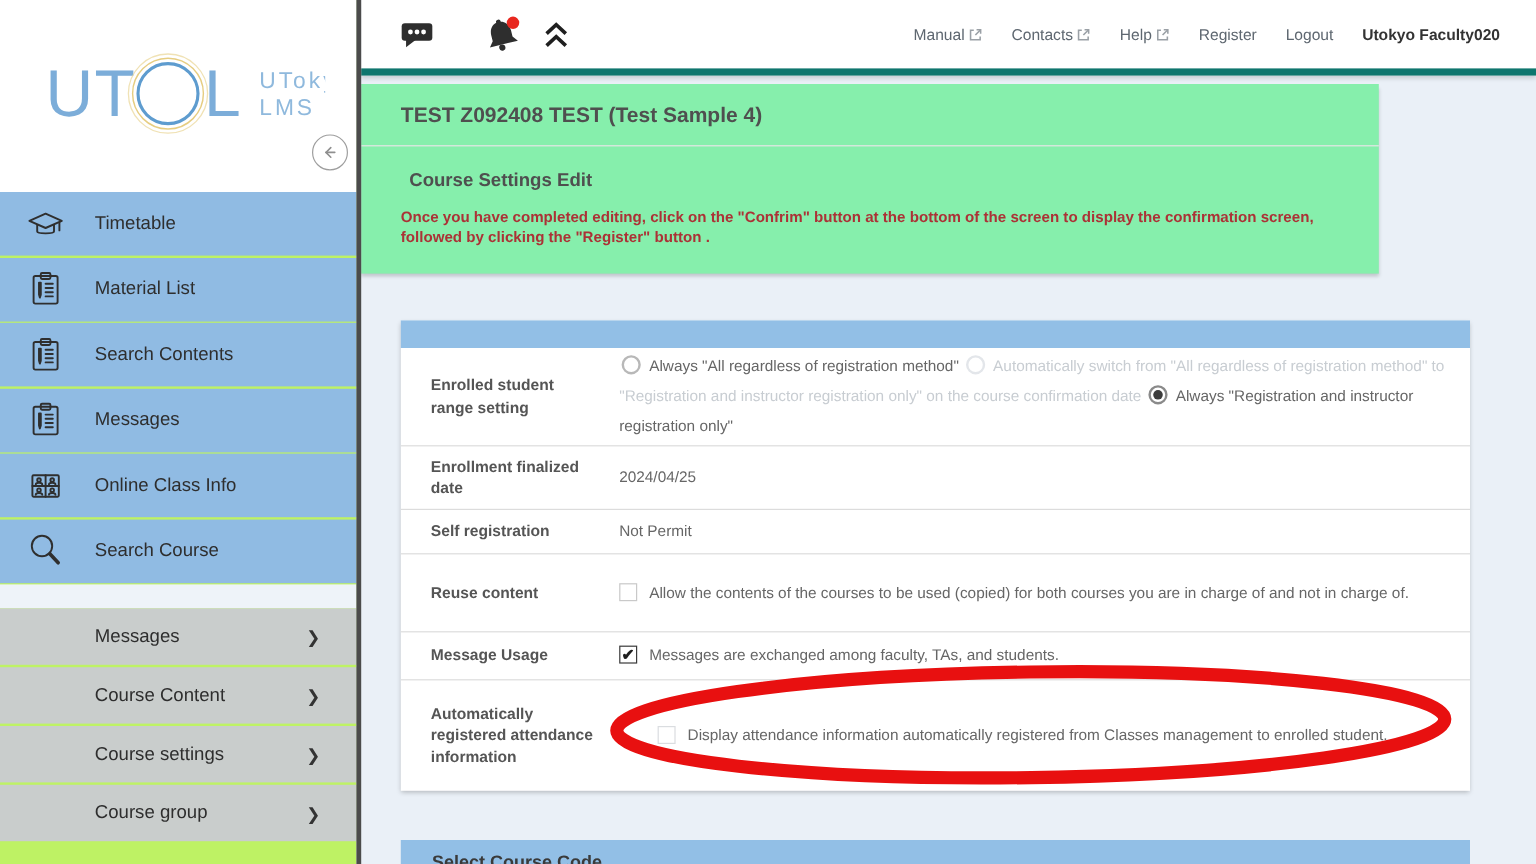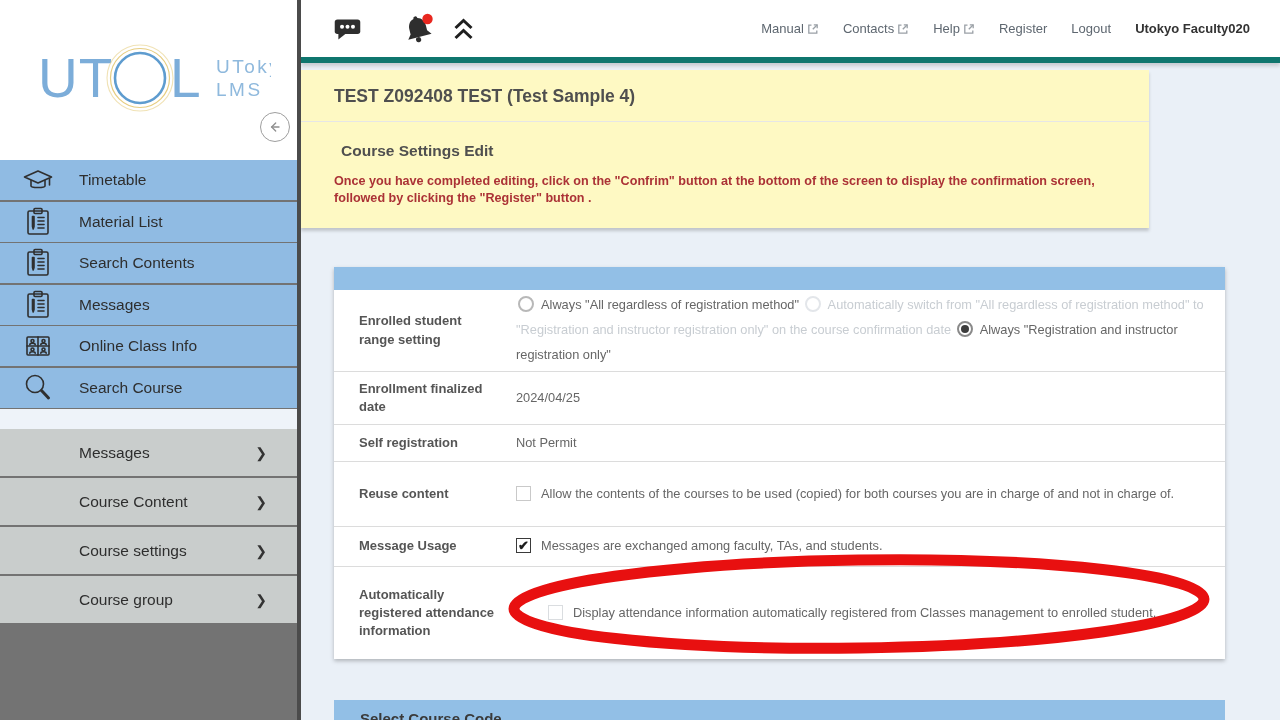--- a/index.html
+++ b/index.html
@@ -1,47 +1,47 @@
 <!DOCTYPE html>
 <html><head>
 <meta charset="utf-8">
 <style>
   * { margin:0; padding:0; box-sizing:border-box; }
   html,body { width:1280px; height:720px; overflow:hidden;
     font-family:"Liberation Sans", sans-serif; background:#eaf0f7; position:relative; }
 
   
-  .sidebar { position:absolute; left:0; top:0; width:297px; height:720px; background:#737373; }
+  .sidebar { position:absolute; left:0; top:0; width:297px; height:720px; background:#bef264; }
   .side-divider { position:absolute; left:297px; top:0; width:4px; height:720px; background:#4b4b4b; z-index:9; }
   .logo-area { position:relative; height:160px; background:#fff; }
   .logo-svg { position:absolute; left:36px; top:36px; }
   .collapse-btn { position:absolute; left:260px; top:112px; width:30px; height:30px; border:1.5px solid #9e9e9e;
     border-radius:50%; background:#fff; display:flex; align-items:center; justify-content:center; color:#8f8f8f; z-index:10;}
   .menu { }
-  .side-item { height:40px; margin-bottom:1.5px; background:#90bbe3; display:flex; align-items:center; position:relative; cursor:pointer; }
+  .side-item { height:53px; margin-bottom:1.5px; background:#90bbe3; display:flex; align-items:center; position:relative; cursor:pointer; }
   .side-item .ic { width:38px; margin-left:19px; display:flex; align-items:center; justify-content:center; }
   .side-item .lbl { margin-left:22px; font-size:15.5px; color:#2e2e2e; }
   .side-gap { height:20px; background:#eef3f9; }
   .side-item.sub { background:#c9cdcc; height:47px; margin-bottom:2px; }
   .side-item.sub .lbl { margin-left:79px; }
   .side-item .chev { position:absolute; right:30px; font-size:14px; color:#333; }
   svg.oline { fill:none; stroke:#2f2f2f; stroke-width:1.6; stroke-linejoin:round; stroke-linecap:round; }
 
   
   .main { position:absolute; left:301px; top:0; width:979px; height:720px; background:#eaf0f7; }
 
   .topbar { position:absolute; left:0; top:0; width:979px; height:63px; background:#fff;
     border-bottom:6px solid #0f766e; box-shadow:0 3px 4px rgba(0,0,0,0.16); display:flex; align-items:center; z-index:4; }
   .topbar .ticon { margin-left:30px; cursor:pointer; position:relative; display:flex; }
   .topbar .ticon.first { margin-left:31px; }
   .topbar-right { margin-left:auto; margin-right:30px; display:flex; align-items:center; gap:24px; }
   .tlink { font-size:13px; color:#5e6770; cursor:pointer; display:flex; align-items:center; gap:3px; white-space:nowrap; }
   .tuser { font-size:13px; font-weight:bold; color:#333; white-space:nowrap; }
 
-  .white-block { position:absolute; left:0; top:70px; width:848px; height:158px; background:#fef9c3;
+  .white-block { position:absolute; left:0; top:70px; width:848px; height:158px; background:#86efac;
     box-shadow:0 3px 3px rgba(0,0,0,0.18); z-index:3; }
   .course-title { height:52px; line-height:52px; padding-left:33px; font-size:17.5px; font-weight:bold; color:#4f4f4f;
     border-bottom:1px solid #e6e6e6; }
   .section-pad { padding:20px 33px 0 33px; }
   .section-title { font-size:15.5px; font-weight:bold; color:#4f4f4f; padding-left:7px; }
   .warning { margin-top:13px; font-size:12.6px; font-weight:bold; color:#ab3236; line-height:1.36; max-width:925px; }
 
   .card { position:absolute; left:33px; top:267px; width:891px; background:#fff;
     box-shadow:0 2px 4px rgba(0,0,0,0.25); z-index:1; }
   .card-header { height:23px; background:#92bfe6; }

